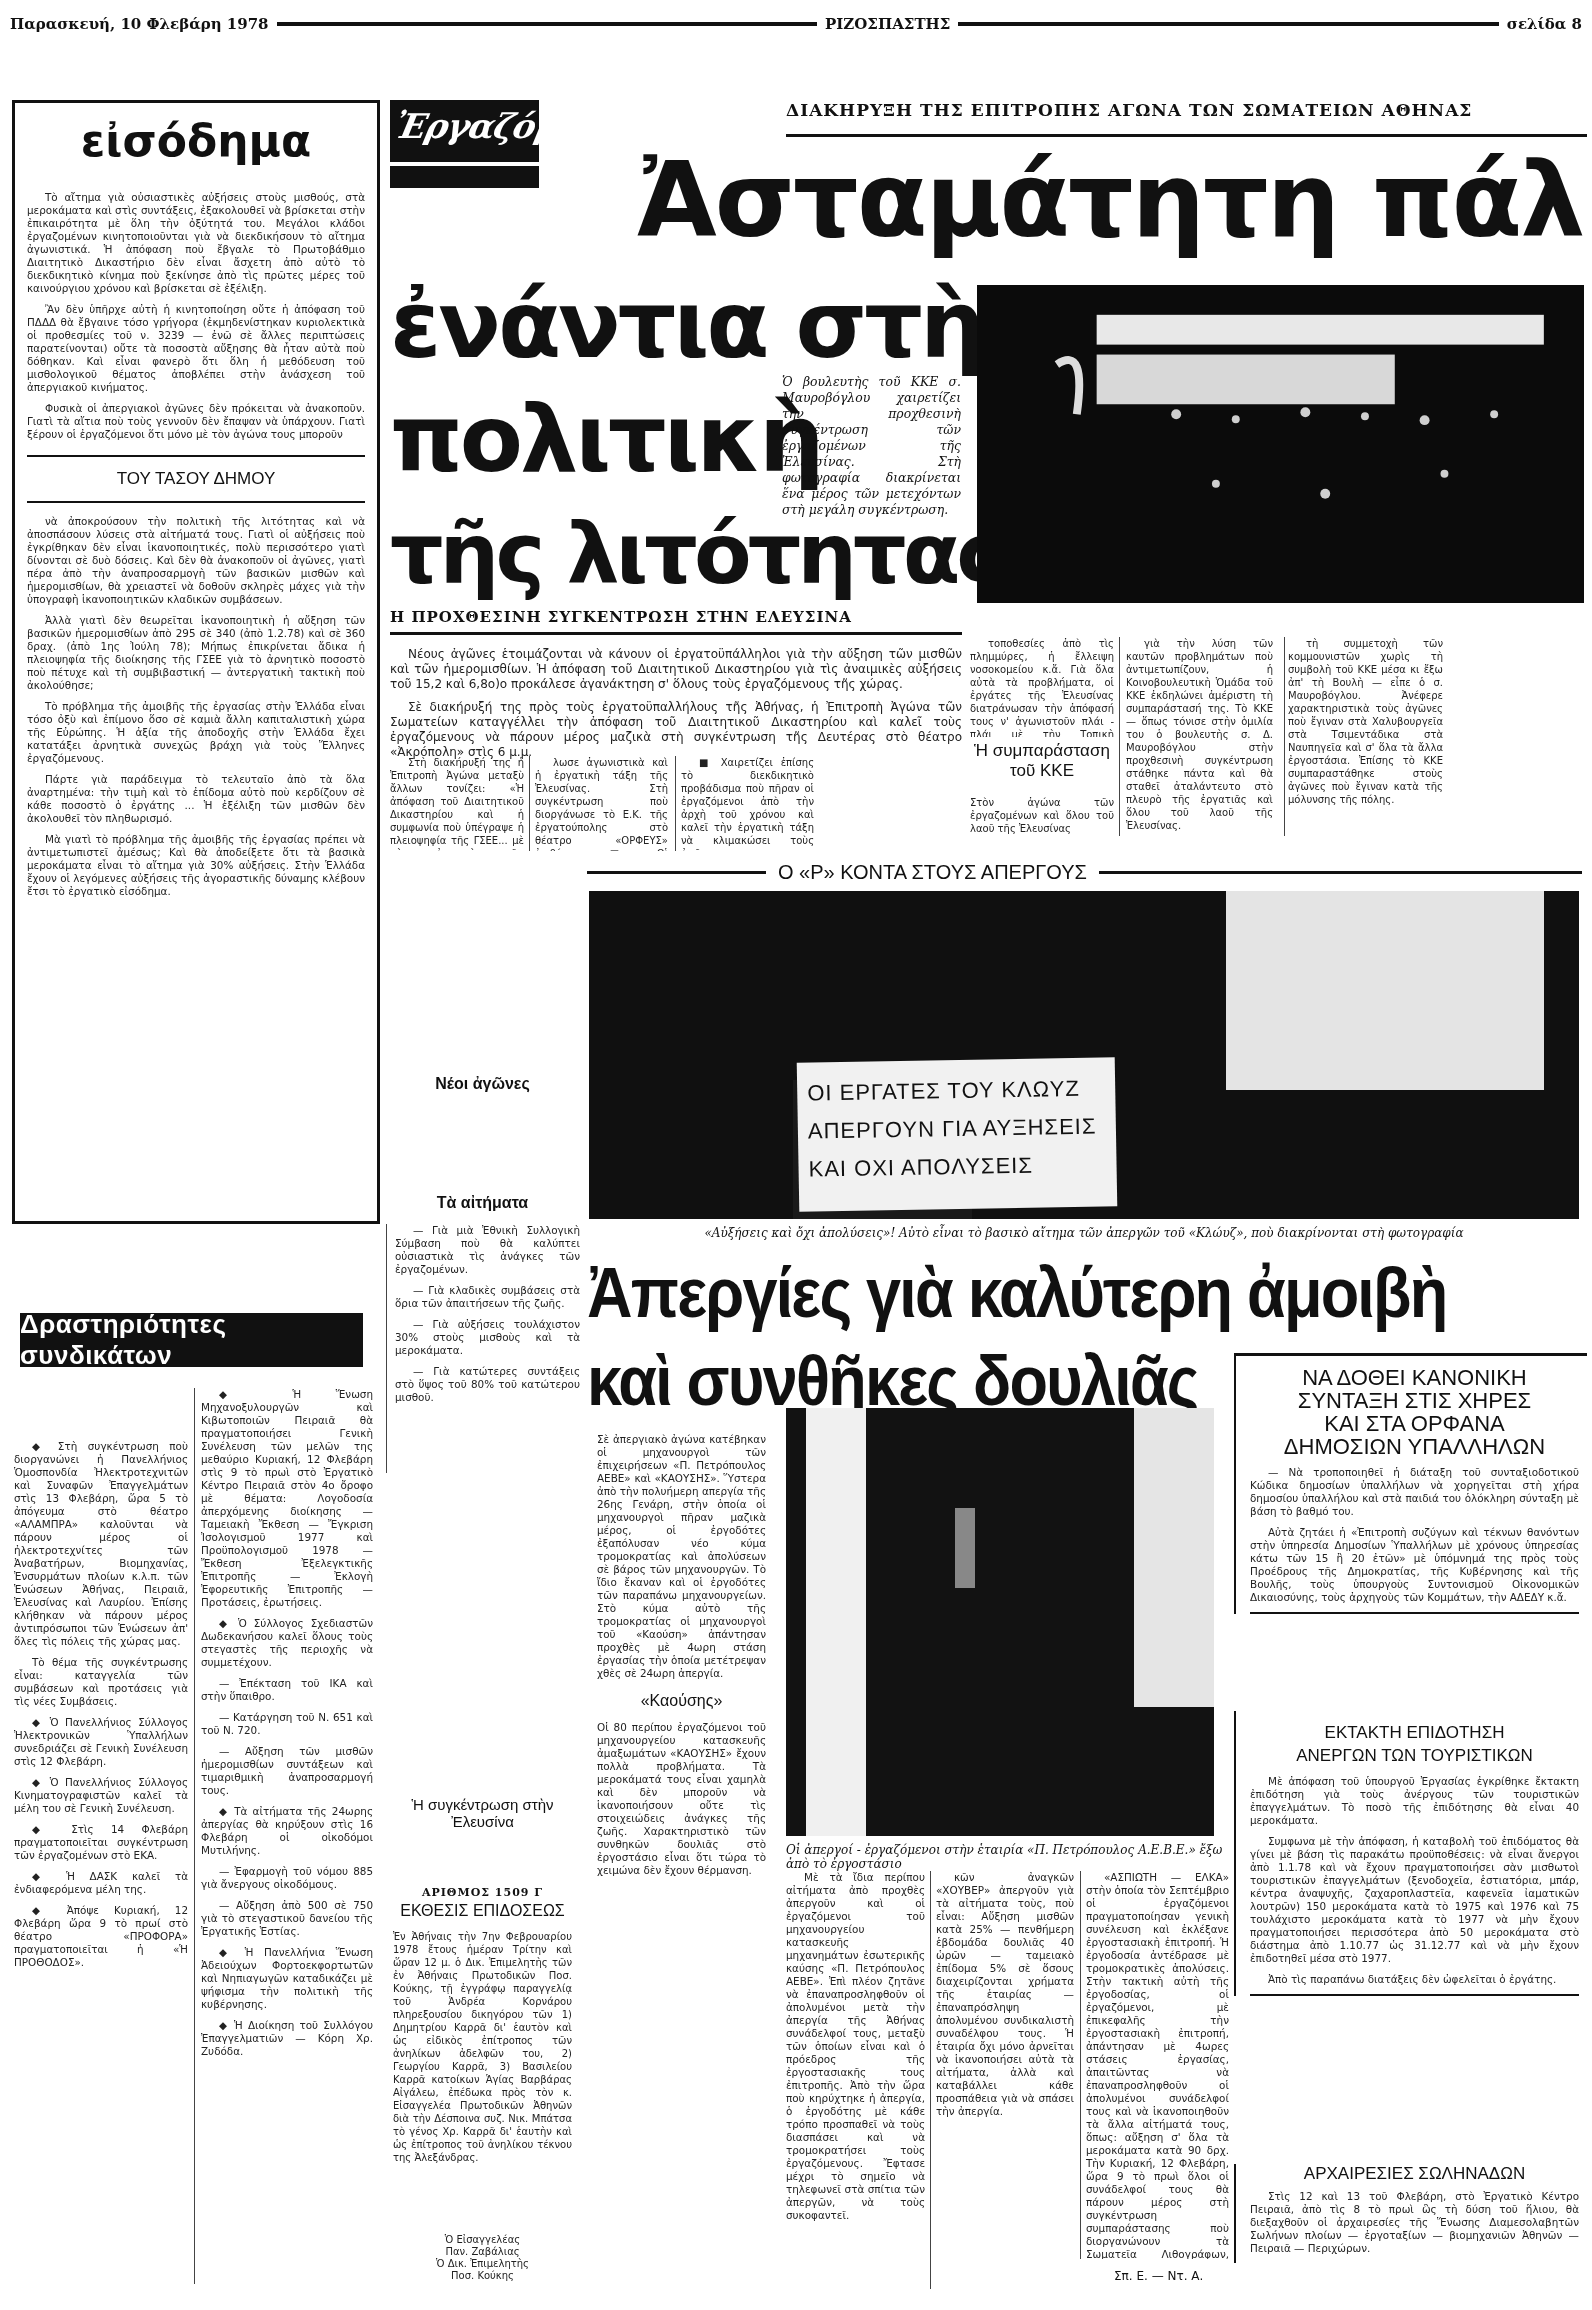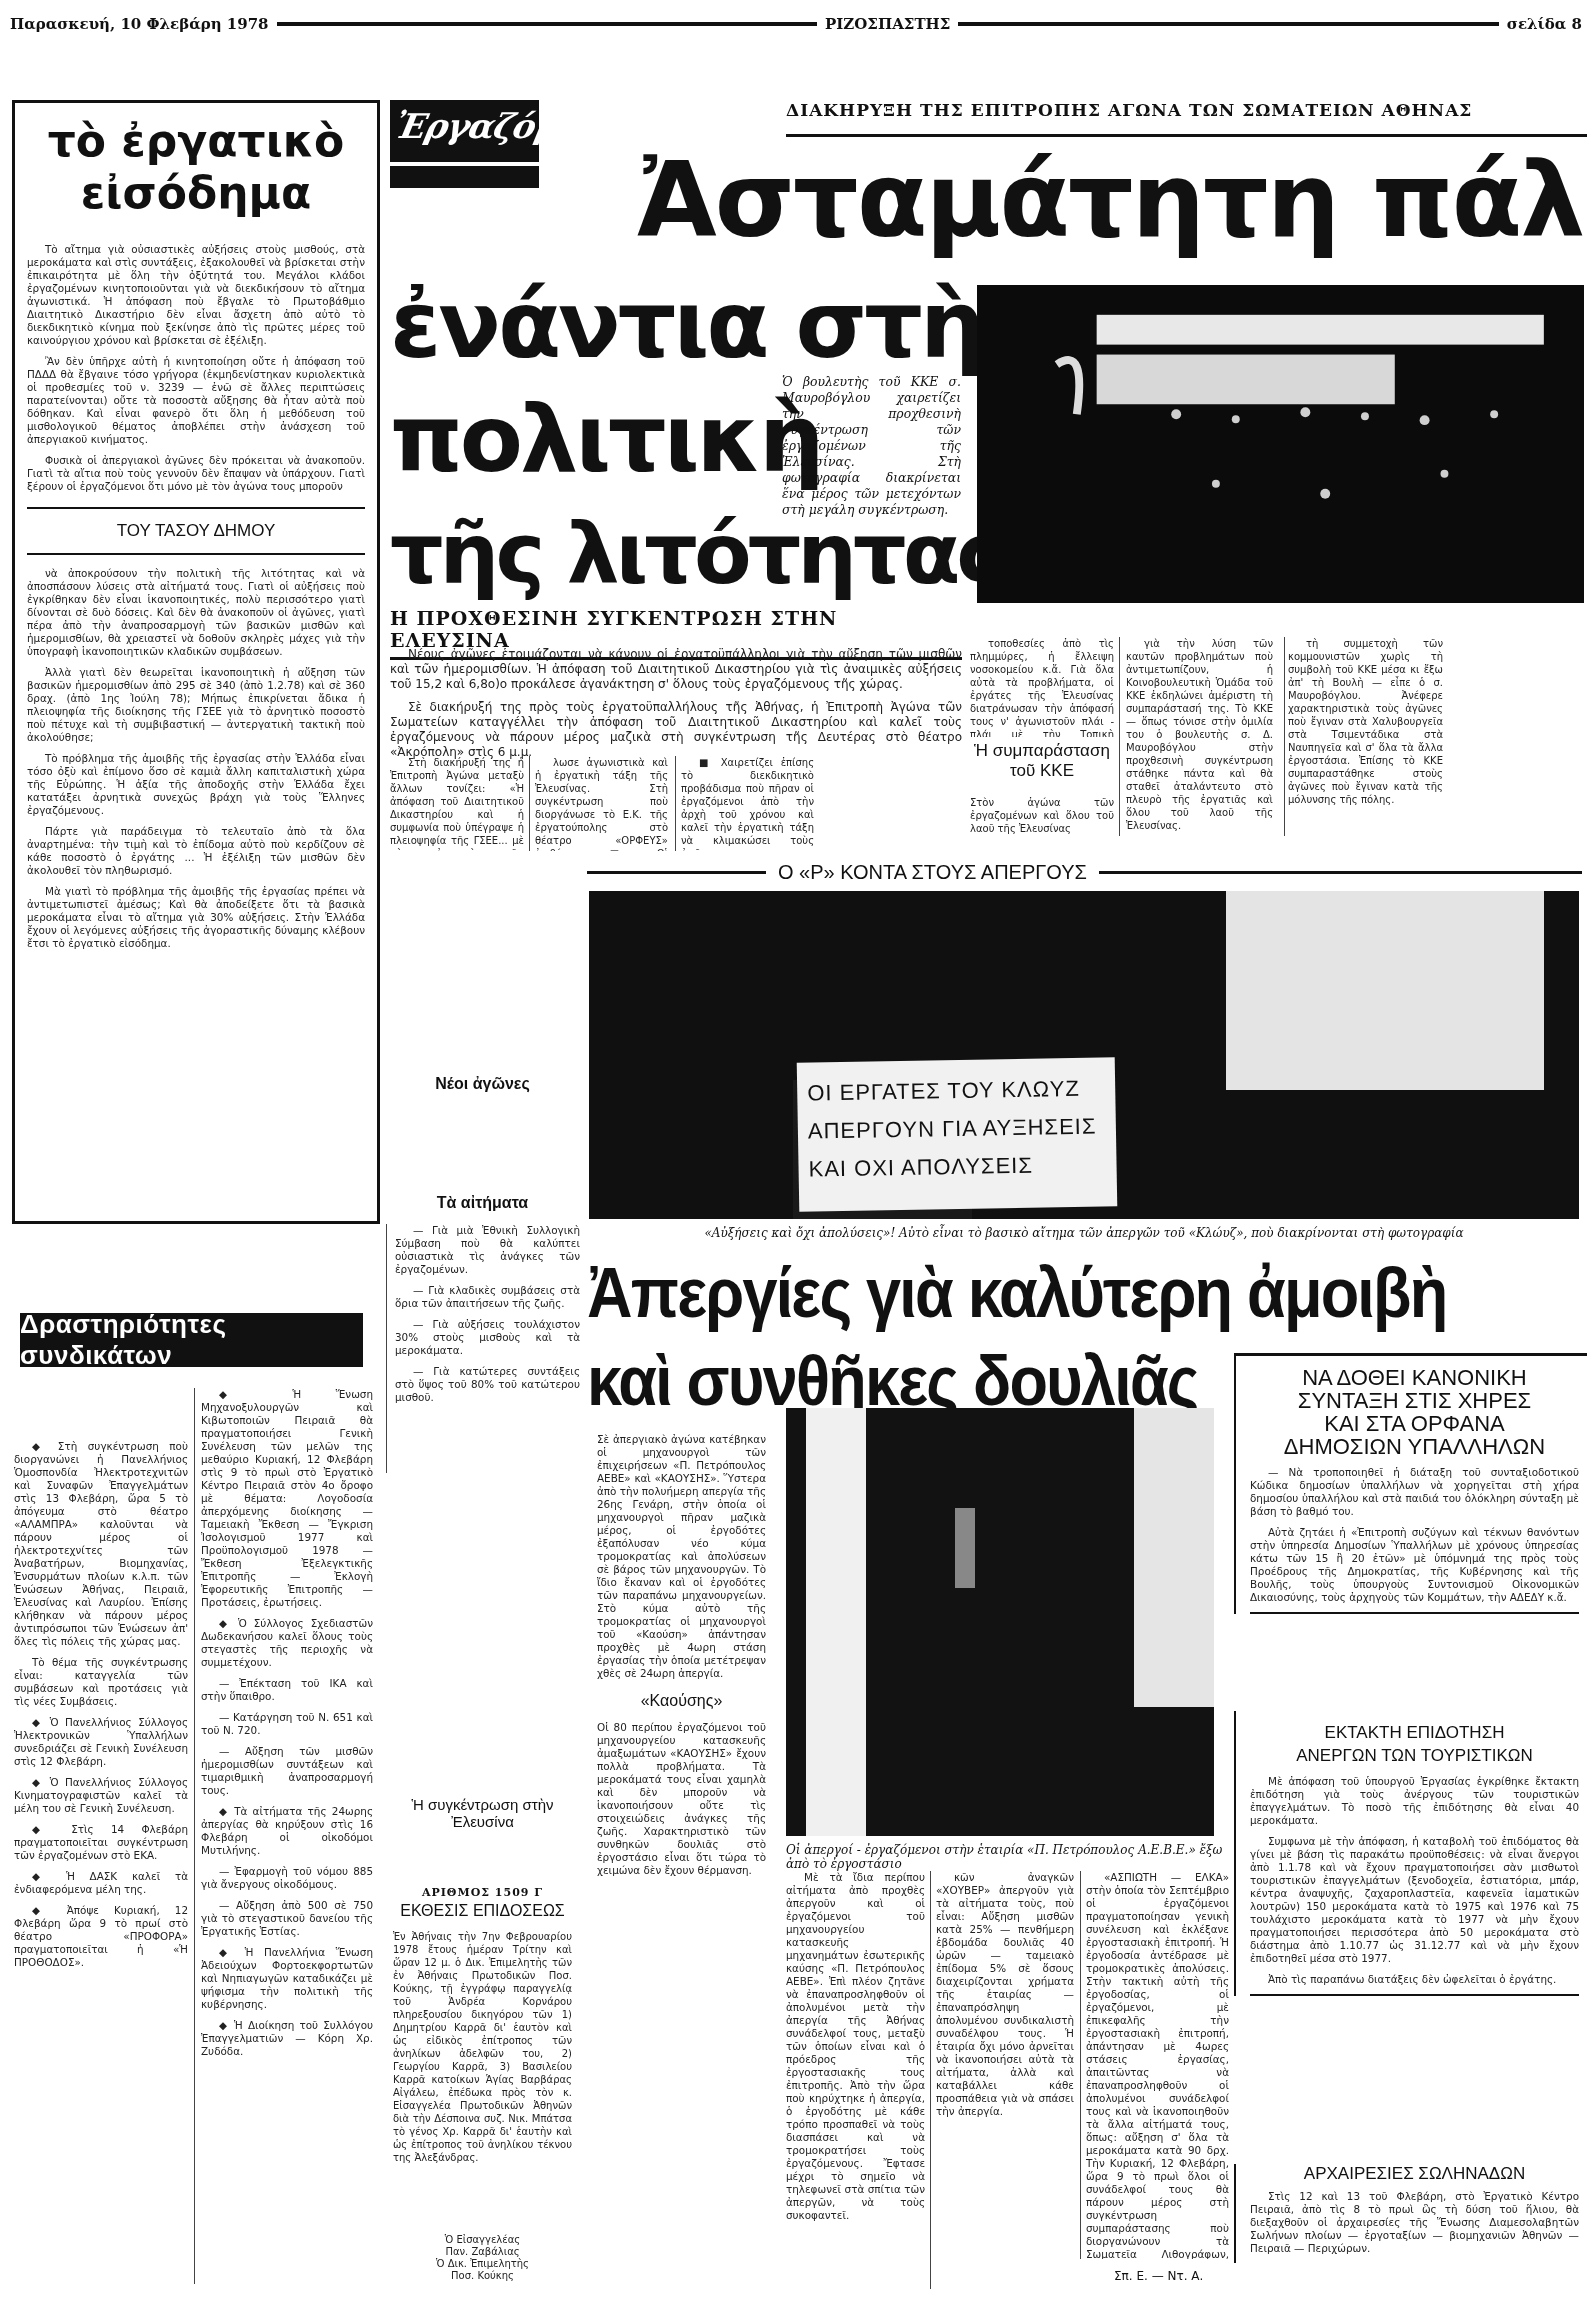--- a/index.html
+++ b/index.html
@@ -24,21 +24,20 @@
 <div class="abs masthead">
   <span>Παρασκευή, 10 Φλεβάρη 1978</span>
   <span class="rule"></span>
   <span>ΡΙΖΟΣΠΑΣΤΗΣ</span>
   <span class="rule"></span>
   <span>σελίδα 8</span>
 </div>
 
 <div class="abs box" style="left:12px; top:100px; width:368px; height:1124px; padding:8px 12px;">
   <div style="text-align:center; font-family:'DejaVu Sans',sans-serif; font-weight:bold; font-size:44px; line-height:52px; margin-top:4px;">
-    <div>τὸ ἐργατικὸ</div>
     <div>εἰσόδημα</div>
   </div>
   <div class="body-text" style="margin-top:24px; font-size:10.4px;">
     <p>Τὸ αἴτημα γιὰ οὐσιαστικὲς αὐξήσεις στοὺς μισθούς, στὰ μεροκάματα καὶ στὶς συντάξεις, ἐξακολουθεῖ νὰ βρίσκεται στὴν ἐπικαιρότητα μὲ ὅλη τὴν ὀξύτητά του. Μεγάλοι κλάδοι ἐργαζομένων κινητοποιοῦνται γιὰ νὰ διεκδικήσουν τὸ αἴτημα ἀγωνιστικά. Ἡ ἀπόφαση ποὺ ἔβγαλε τὸ Πρωτοβάθμιο Διαιτητικὸ Δικαστήριο δὲν εἶναι ἄσχετη ἀπὸ αὐτὸ τὸ διεκδικητικὸ κίνημα ποὺ ξεκίνησε ἀπὸ τὶς πρῶτες μέρες τοῦ καινούργιου χρόνου καὶ βρίσκεται σὲ ἐξέλιξη.</p>
     <p>Ἂν δὲν ὑπῆρχε αὐτὴ ἡ κινητοποίηση οὔτε ἡ ἀπόφαση τοῦ ΠΔΔΔ θὰ ἔβγαινε τόσο γρήγορα (ἐκμηδενίστηκαν κυριολεκτικὰ οἱ προθεσμίες τοῦ ν. 3239 — ἐνῶ σὲ ἄλλες περιπτώσεις παρατείνονται) οὔτε τὰ ποσοστὰ αὔξησης θὰ ἦταν αὐτὰ ποὺ δόθηκαν. Καὶ εἶναι φανερὸ ὅτι ὅλη ἡ μεθόδευση τοῦ μισθολογικοῦ θέματος ἀποβλέπει στὴν ἀνάσχεση τοῦ ἀπεργιακοῦ κινήματος.</p>
     <p>Φυσικὰ οἱ ἀπεργιακοὶ ἀγῶνες δὲν πρόκειται νὰ ἀνακοποῦν. Γιατὶ τὰ αἴτια ποὺ τοὺς γεννοῦν δὲν ἔπαψαν νὰ ὑπάρχουν. Γιατὶ ξέρουν οἱ ἐργαζόμενοι ὅτι μόνο μὲ τὸν ἀγώνα τους μποροῦν</p>
   </div>
   <div class="hrule" style="height:2px; margin-top:14px;"></div>
   <div class="center" style="font-family:'Liberation Sans',sans-serif; font-size:17px; padding:12px 0;">ΤΟΥ ΤΑΣΟΥ ΔΗΜΟΥ</div>
   <div class="hrule" style="height:2px; margin-bottom:12px;"></div>
@@ -117,21 +116,21 @@
         <circle cx="450" cy="136" r="5"></circle>
         <circle cx="520" cy="130" r="4"></circle>
       <circle cx="240" cy="200" r="4"></circle>
         <circle cx="350" cy="210" r="5"></circle>
         <circle cx="470" cy="190" r="4"></circle>
     </g>
   </svg>
 </div>
 
 <div class="abs" style="left:390px; top:607px; width:572px; border-bottom:3px solid #111; padding-bottom:6px;">
-  <span style="font-family:'DejaVu Serif',serif; font-weight:bold; font-size:19px; letter-spacing:1px;">Η ΠΡΟΧΘΕΣΙΝΗ ΣΥΓΚΕΝΤΡΩΣΗ ΣΤΗΝ ΕΛΕΥΣΙΝΑ</span>
+  <span style="font-family:'DejaVu Serif',serif; font-weight:bold; font-size:15px; letter-spacing:1px;">Η ΠΡΟΧΘΕΣΙΝΗ ΣΥΓΚΕΝΤΡΩΣΗ ΣΤΗΝ ΕΛΕΥΣΙΝΑ</span>
 </div>
 
 <div class="abs body-text" style="left:390px; top:647px; width:572px; font-size:12px; line-height:15px;">
   <p>Νέους ἀγῶνες ἑτοιμάζονται νὰ κάνουν οἱ ἐργατοϋπάλληλοι γιὰ τὴν αὔξηση τῶν μισθῶν καὶ τῶν ἡμερομισθίων. Ἡ ἀπόφαση τοῦ Διαιτητικοῦ Δικαστηρίου γιὰ τὶς ἀναιμικὲς αὐξήσεις τοῦ 15,2 καὶ 6,8ο)ο προκάλεσε ἀγανάκτηση σ' ὅλους τοὺς ἐργαζόμενους τῆς χώρας.</p>
   <p>Σὲ διακήρυξή της πρὸς τοὺς ἐργατοϋπαλλήλους τῆς Ἀθήνας, ἡ Ἐπιτροπὴ Ἀγώνα τῶν Σωματείων καταγγέλλει τὴν ἀπόφαση τοῦ Διαιτητικοῦ Δικαστηρίου καὶ καλεῖ τοὺς ἐργαζόμενους νὰ πάρουν μέρος μαζικὰ στὴ συγκέντρωση τῆς Δευτέρας στὸ θέατρο «Ἀκρόπολη» στὶς 6 μ.μ.</p>
 </div>
 
 <div class="abs body-text" style="left:390px; top:756px; width:134px; height:95px; overflow:hidden; font-size:10px;">
   <p>Στὴ διακήρυξή της ἡ Ἐπιτροπὴ Ἀγώνα μεταξὺ ἄλλων τονίζει: «Ἡ ἀπόφαση τοῦ Διαιτητικοῦ Δικαστηρίου καὶ ἡ συμφωνία ποὺ ὑπέγραψε ἡ πλειοψηφία τῆς ΓΣΕΕ... μὲ τὴν ἐπιμονὴ τῶν ἐργατοϋπαλλήλων στὶς 26-1-78.</p>
 </div>

